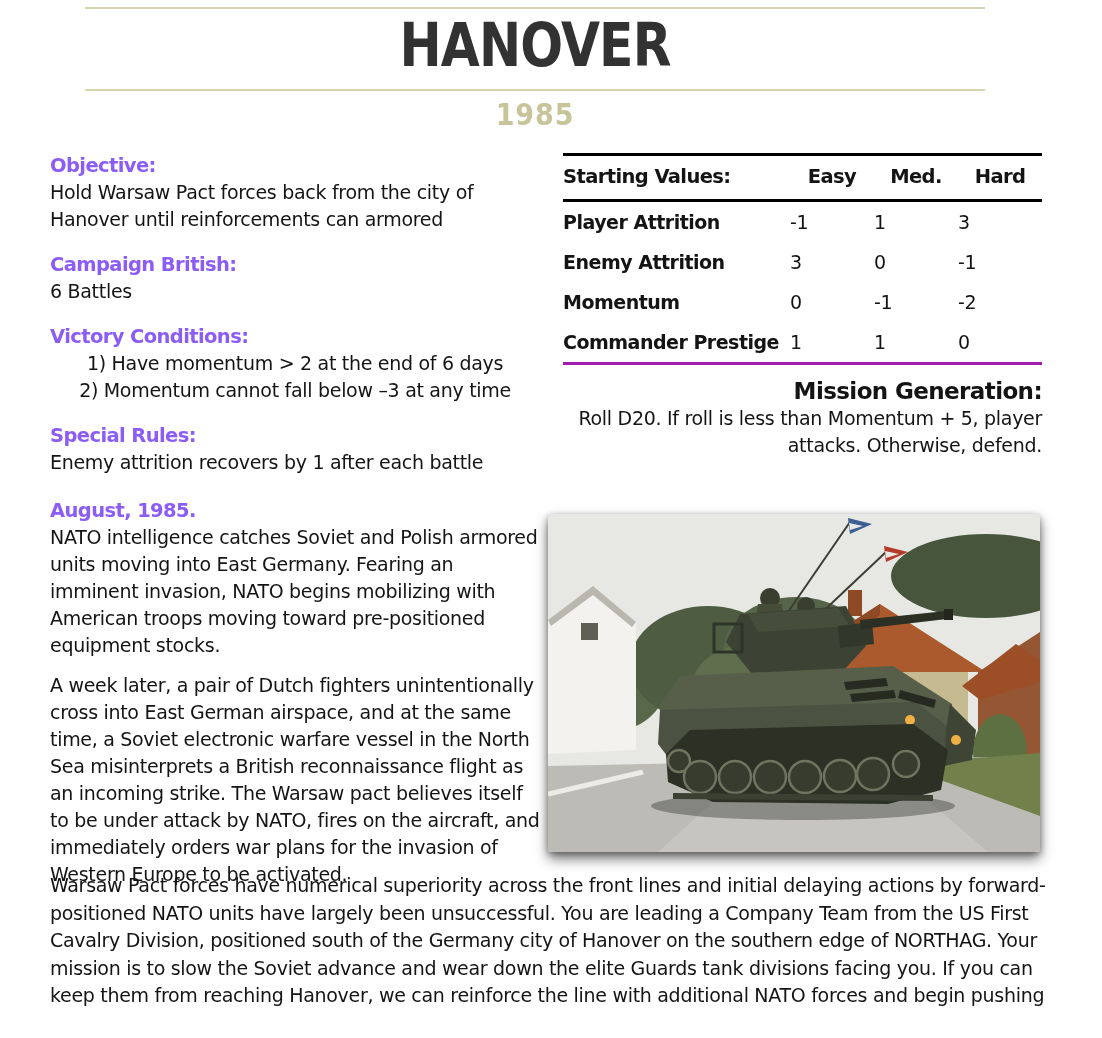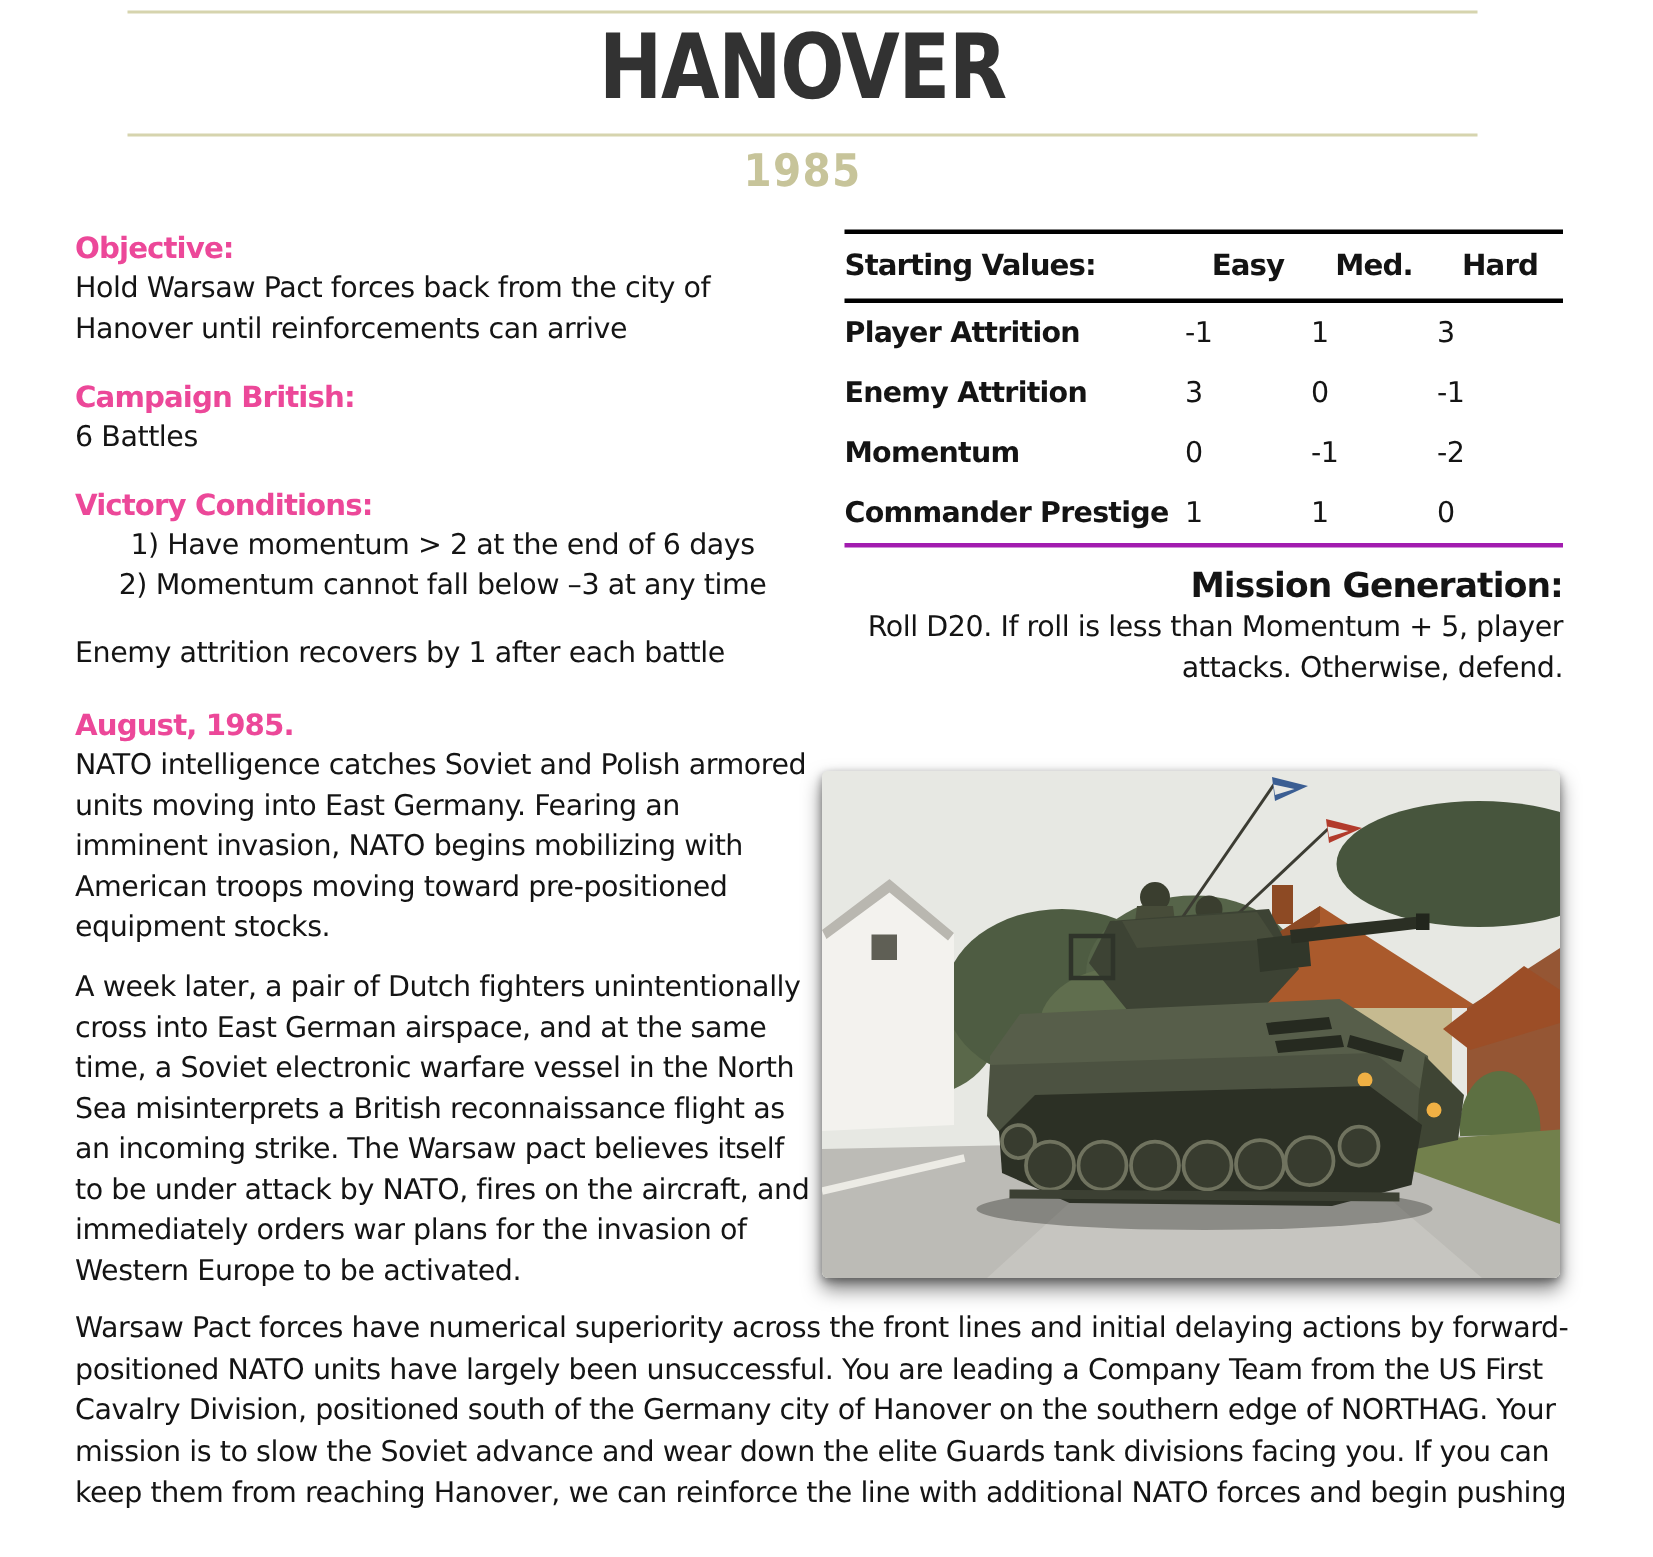--- a/index.html
+++ b/index.html
@@ -17,21 +17,21 @@
     font-size:60px;font-weight:bold;color:#323232;line-height:72px;
     letter-spacing:-1px;transform:scaleX(.84);transform-origin:50% 50%;
   }
   .subtitle{
     position:absolute;left:85px;top:97px;width:900px;text-align:center;
     font-size:30px;font-weight:bold;color:#c7c49a;letter-spacing:1px;
     transform:scaleX(.9);transform-origin:50% 50%;
   }
   
   .left-col{position:absolute;left:50px;top:152px;width:490px;font-size:19px;line-height:27px;}
-  .left-col h3{margin:0;font-size:19.5px;line-height:27px;font-weight:bold;color:#ec4899;letter-spacing:-0.6px;}
+  .left-col h3{margin:0;font-size:19.5px;line-height:27px;font-weight:bold;color:#8b5cf6;letter-spacing:-0.6px;}
   .left-col p{margin:0 0 18px 0;}
   .left-col .cond{margin:0;text-align:center;}
   .left-col .sec-gap{margin-bottom:18px;}
   .narrative{margin-top:21px;}
   .narrative p{margin:0 0 13px 0;}
   
   .right-col{position:absolute;left:563px;top:153px;width:479px;font-size:19px;line-height:27px;}
   table.sv{width:100%;border-collapse:collapse;border-top:3px solid #000;border-bottom:3px solid #a21caf;}
   table.sv th{font-size:19.5px;font-weight:bold;padding:7px 0 9px 0;border-bottom:3px solid #000;letter-spacing:-0.6px;}
   table.sv th.lbl{text-align:left;}
@@ -61,29 +61,30 @@
 
 <div class="page">
 
   <div class="rule rule-top"></div>
   <div class="title">HANOVER</div>
   <div class="rule rule-mid"></div>
   <div class="subtitle">1985</div>
 
   <div class="left-col">
     <h3>Objective:</h3>
-    <p>Hold Warsaw Pact forces back from the city of Hanover until reinforcements can arrive</p>
+    <p>Hold Warsaw Pact forces back from the city of Hanover until reinforcements can armored</p>
 
     <h3>Campaign British:</h3>
     <p>6 Battles</p>
 
     <h3>Victory Conditions:</h3>
     <div class="cond">1) Have momentum &gt; 2 at the end of 6 days</div>
     <div class="cond sec-gap">2) Momentum cannot fall below –3 at any time</div>
 
+    <h3>Special Rules:</h3>
     <p>Enemy attrition recovers by 1 after each battle</p>
 
     <div class="narrative">
       <h3>August, 1985.</h3>
       <p>NATO intelligence catches Soviet and Polish armored units moving into East Germany. Fearing an imminent invasion, NATO begins mobilizing with American troops moving toward pre-positioned equipment stocks.</p>
       <p>A week later, a pair of Dutch fighters unintentionally cross into East German airspace, and at the same time, a Soviet electronic warfare vessel in the North Sea misinterprets a British reconnaissance flight as an incoming strike. The Warsaw pact believes itself to be under attack by NATO, fires on the aircraft, and immediately orders war plans for the invasion of Western Europe to be activated.</p>
     </div>
   </div>
 
   <div class="right-col">

